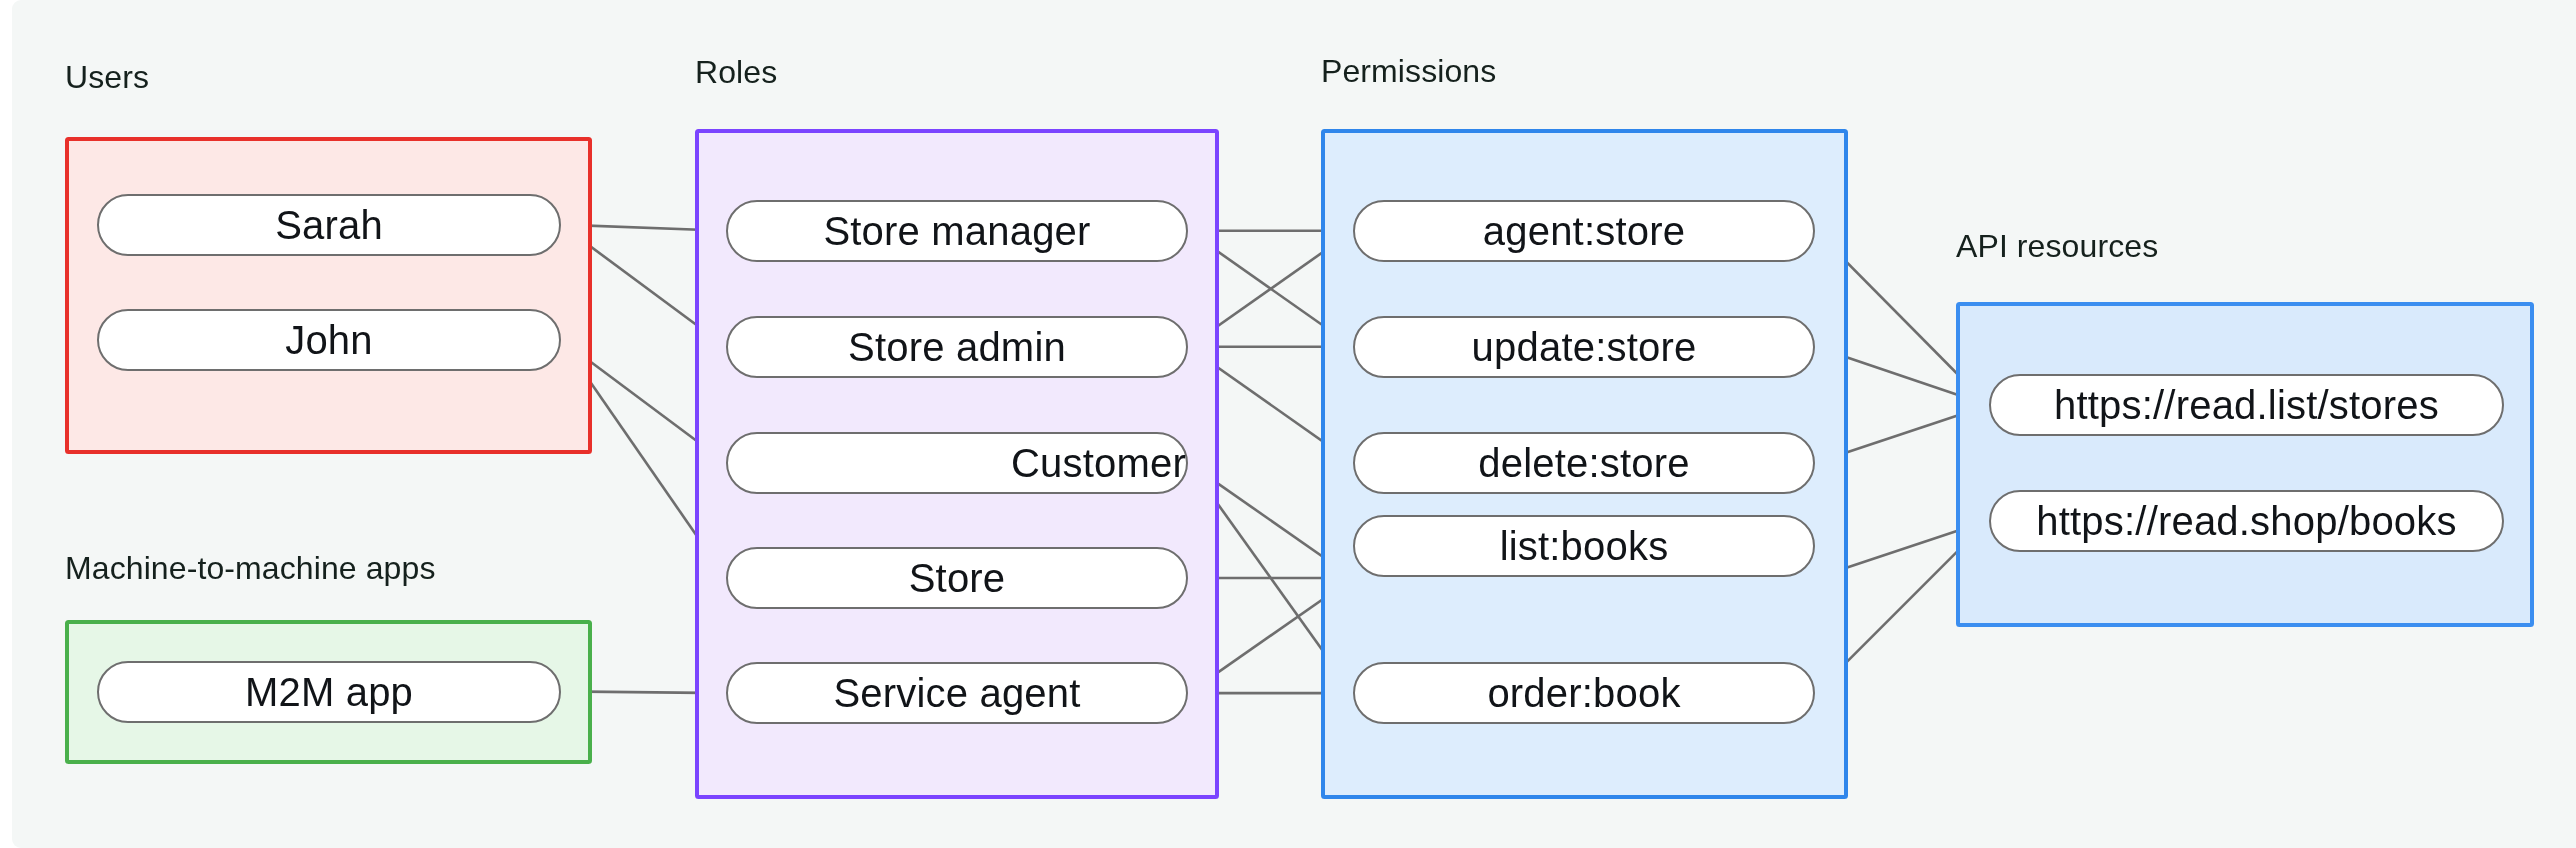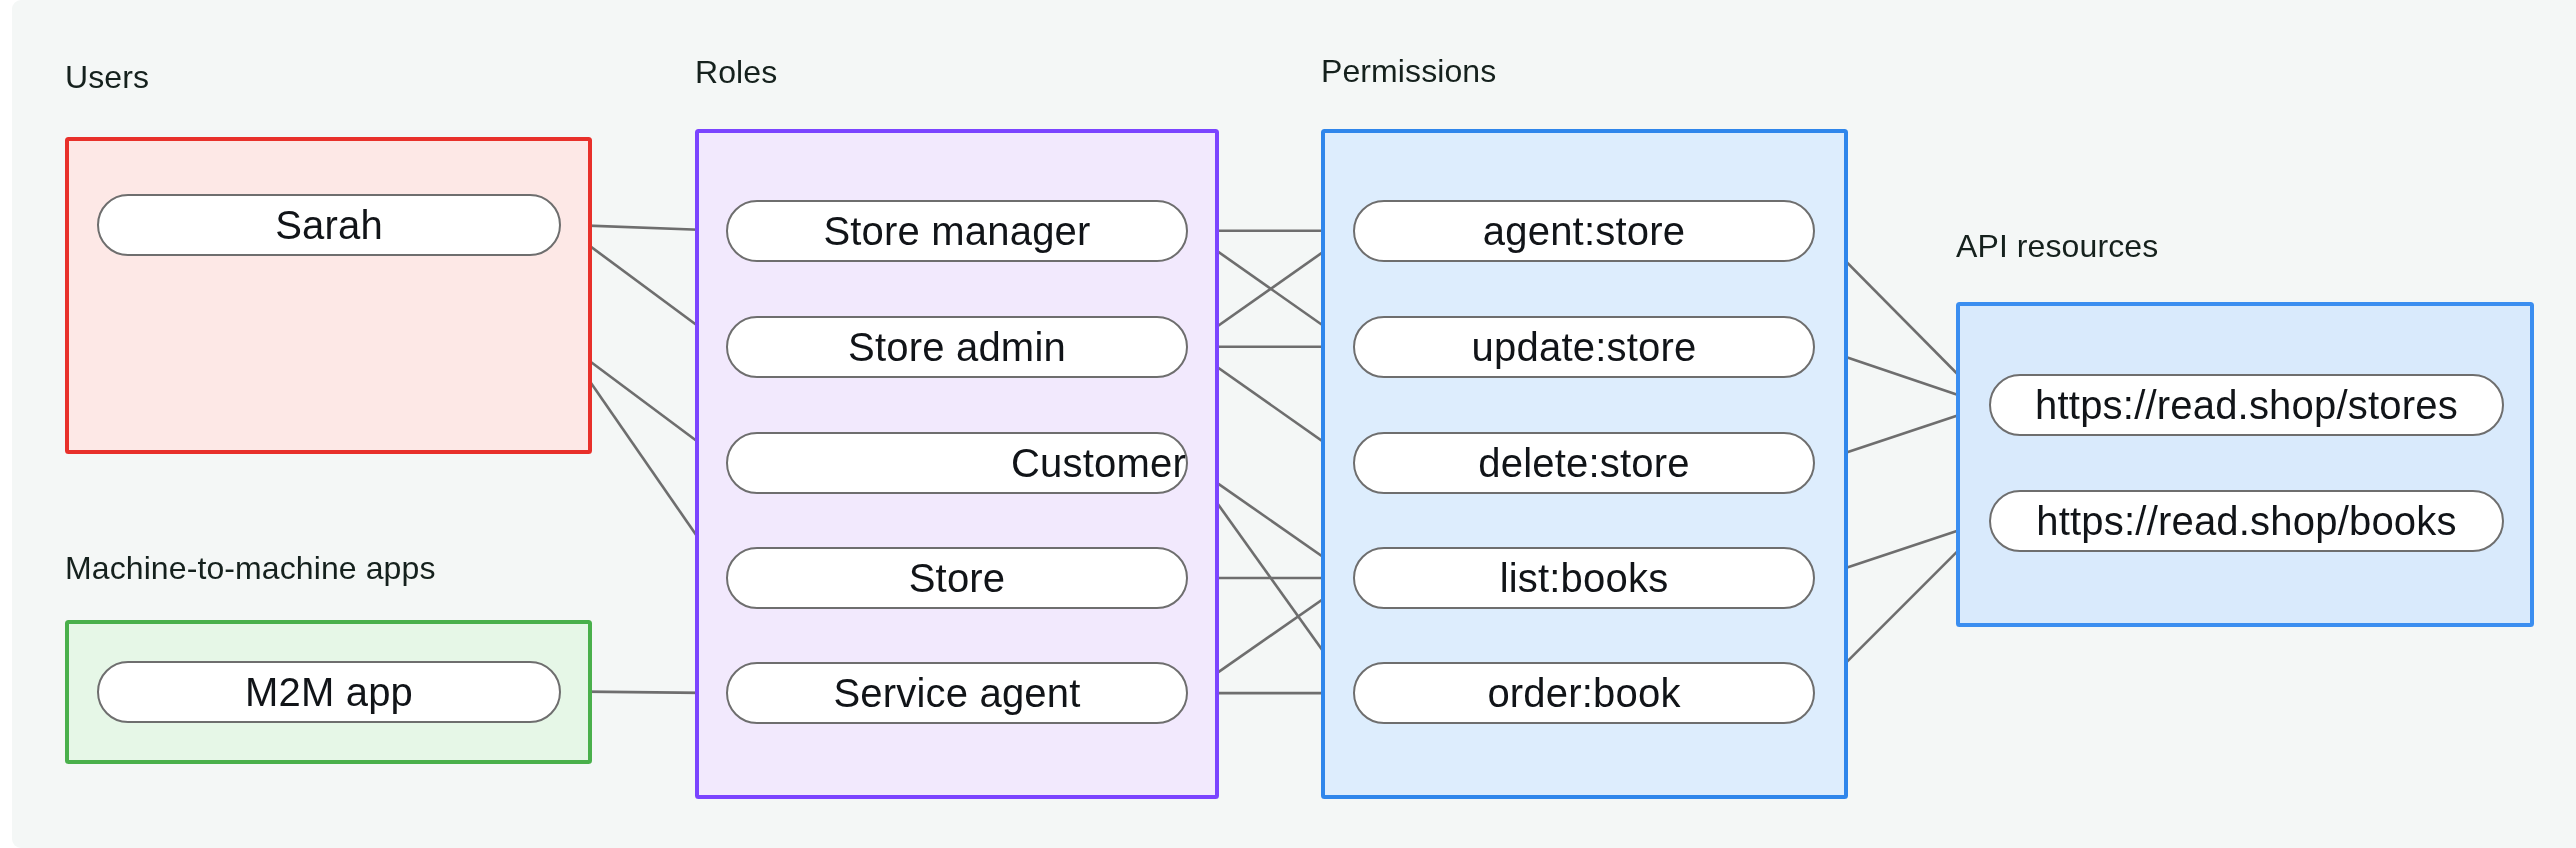--- a/index.html
+++ b/index.html
@@ -94,20 +94,23 @@
       <circle cx="2265" cy="464.5" r="8.5" fill="#6e6e6e"></circle>
       <circle cx="2265" cy="596.5" r="8.5" fill="#6e6e6e"></circle>
     </svg>
 
   <div class="group-label" style="left:53px;top:61px;">Users</div>
   <div class="group-box grp-users" style="left:53px;top:137px;width:527px;height:317px;"></div>
 
   <div class="node" style="left:85px;top:194px;width:464px;height:62px;">
     <span>Sarah</span>
   </div>
+  <div class="node" style="left:85px;top:309px;width:464px;height:62px;">
+    <span>John</span>
+  </div>
 
   <div class="group-label" style="left:53px;top:552px;">Machine-to-machine apps</div>
   <div class="group-box grp-m2m" style="left:53px;top:620px;width:527px;height:144px;"></div>
 
   <div class="node" style="left:85px;top:661px;width:464px;height:62px;">
     <span>M2M app</span>
   </div>
 
   <div class="group-label" style="left:683px;top:56px;">Roles</div>
   <div class="group-box grp-roles" style="left:683px;top:129px;width:524px;height:670px;"></div>
@@ -133,31 +136,31 @@
 
   <div class="node" style="left:1341px;top:200px;width:462px;height:62px;">
     <span>agent:store</span>
   </div>
   <div class="node" style="left:1341px;top:316px;width:462px;height:62px;">
     <span>update:store</span>
   </div>
   <div class="node" style="left:1341px;top:432px;width:462px;height:62px;">
     <span>delete:store</span>
   </div>
-  <div class="node" style="left:1341px;top:547px;width:462px;height:62px;">
+  <div class="node" style="left:1341px;top:515px;width:462px;height:62px;">
     <span>list:books</span>
   </div>
   <div class="node" style="left:1341px;top:662px;width:462px;height:62px;">
     <span>order:book</span>
   </div>
 
   <div class="group-label" style="left:1944px;top:230px;">API resources</div>
   <div class="group-box grp-api" style="left:1944px;top:302px;width:578px;height:325px;"></div>
 
   <div class="node" style="left:1977px;top:374px;width:515px;height:62px;">
-    <span>https://read.shop/stores</span>
+    <span>https://read.list/stores</span>
   </div>
   <div class="node" style="left:1977px;top:490px;width:515px;height:62px;">
     <span>https://read.shop/books</span>
   </div>
 
 </div>
 
 
 </body></html>

